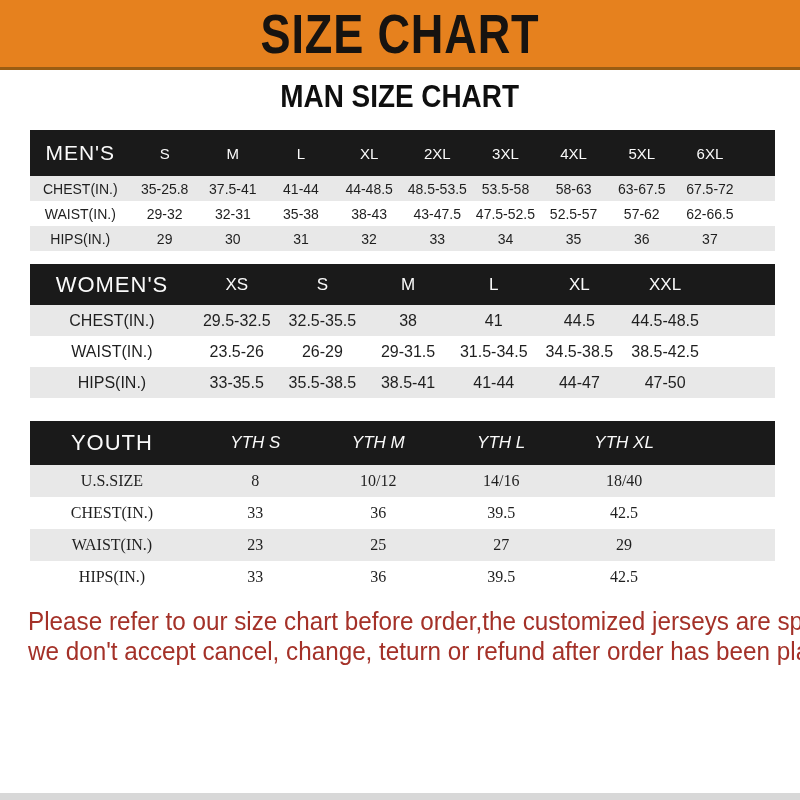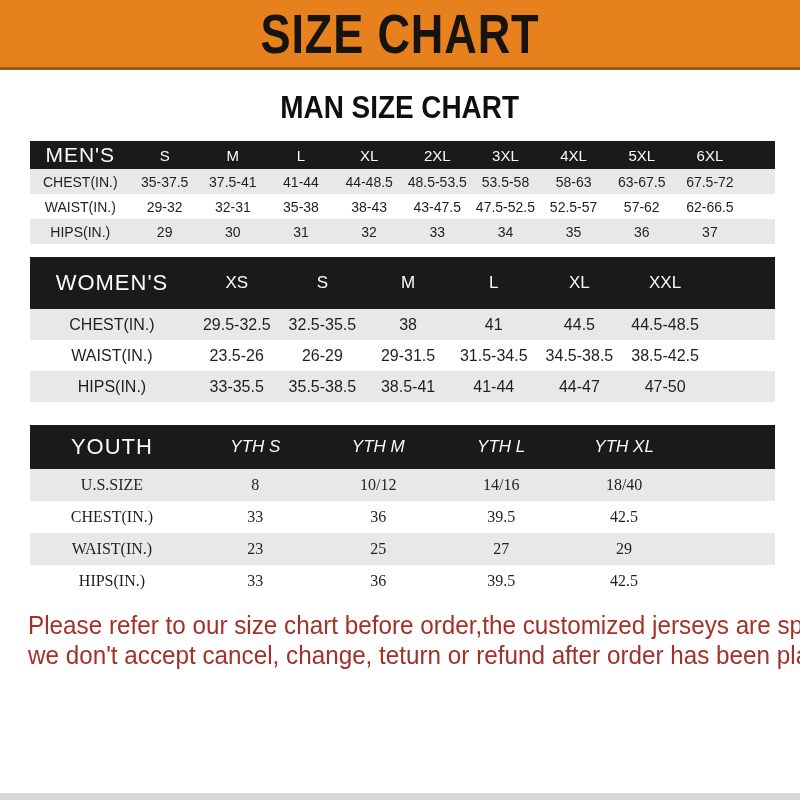--- a/index.html
+++ b/index.html
@@ -29,21 +29,21 @@
     letter-spacing:1px;display:inline-block;
     transform:scaleX(.82) scaleY(1.02);white-space:nowrap;
   }
   
   .heading-wrap{text-align:center;}
   .section-heading{
     margin:0;display:inline-block;
     font-size:31px;font-weight:bold;color:#0f0f0f;
     transform:scaleX(.9);white-space:nowrap;
   }
-  .sec-men .heading-wrap{margin-top:20px;}
+  .sec-men .heading-wrap{margin-top:9px;}
   .sec-women .heading-wrap{margin-top:29px;}
   .sec-youth .heading-wrap{margin-top:33px;}
   .sec-men .size-table{margin-top:15px;}
   .sec-women .size-table{margin-top:13px;}
   .sec-youth .size-table{margin-top:23px;}
   
   .size-table{
     width:745px;margin-left:30px;
     border-collapse:collapse;table-layout:fixed;
   }
@@ -53,26 +53,26 @@
   }
   .size-table th.grp{
     text-align:left;padding-left:14px;font-weight:bold;
     letter-spacing:1px;color:#ffffff;white-space:nowrap;
   }
   .size-table tbody td{
     text-align:center;color:var(--text-dark);padding:0;
     background:#ffffff;white-space:nowrap;
   }
   .size-table tbody tr.alt td{background:var(--row-gray);}
-  .sec-men tr.head{height:28px;}
+  .sec-men tr.head{height:46px;}
   .sec-men th.grp{font-size:21px;}
   .sec-men th.colh{font-size:15px;}
   .sec-men tbody tr{height:25px;}
   .sec-men tbody td{font-size:14px;}
-  .sec-women tr.head{height:52px;}
+  .sec-women tr.head{height:41px;}
   .sec-women th.grp{font-size:22px;}
   .sec-women th.colh{font-size:17px;}
   .sec-women tbody tr{height:31px;}
   .sec-women tbody td{font-size:16px;}
   .sec-youth tr.head{height:44px;}
   .sec-youth th.grp{font-size:22px;}
   .sec-youth th.colh{font-size:17px;font-style:italic;}
   .sec-youth tbody tr{height:32px;}
   .sec-youth tbody td{font-size:16px;font-family:Liberation Serif, serif;}
   
@@ -122,21 +122,21 @@
             <th class="colh">3XL</th>
             <th class="colh">4XL</th>
             <th class="colh">5XL</th>
             <th class="colh">6XL</th>
             <th class="colh"></th>
           </tr>
         </thead>
         <tbody>
           <tr class="alt">
             <td class="row-label">CHEST(IN.)</td>
-            <td>35-37.5</td>
+            <td>35-25.8</td>
             <td>37.5-41</td>
             <td>41-44</td>
             <td>44-48.5</td>
             <td>48.5-53.5</td>
             <td>53.5-58</td>
             <td>58-63</td>
             <td>63-67.5</td>
             <td>67.5-72</td>
             <td></td>
           </tr>

